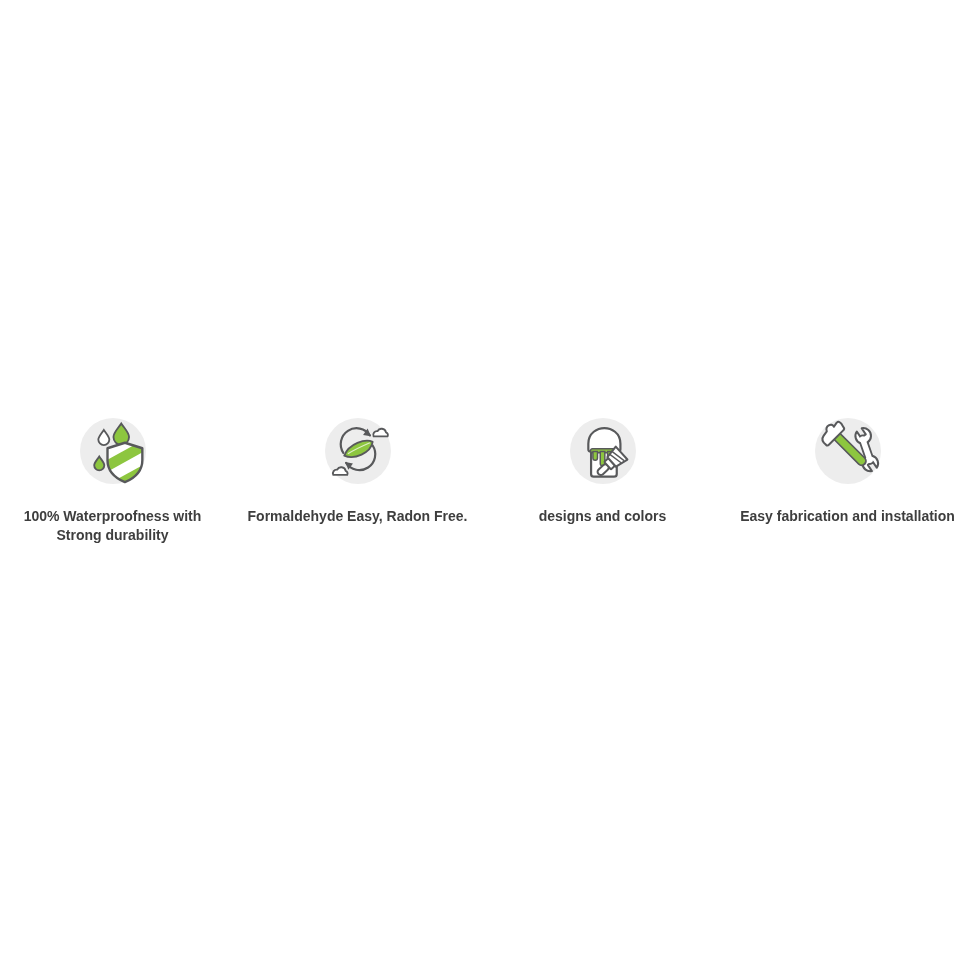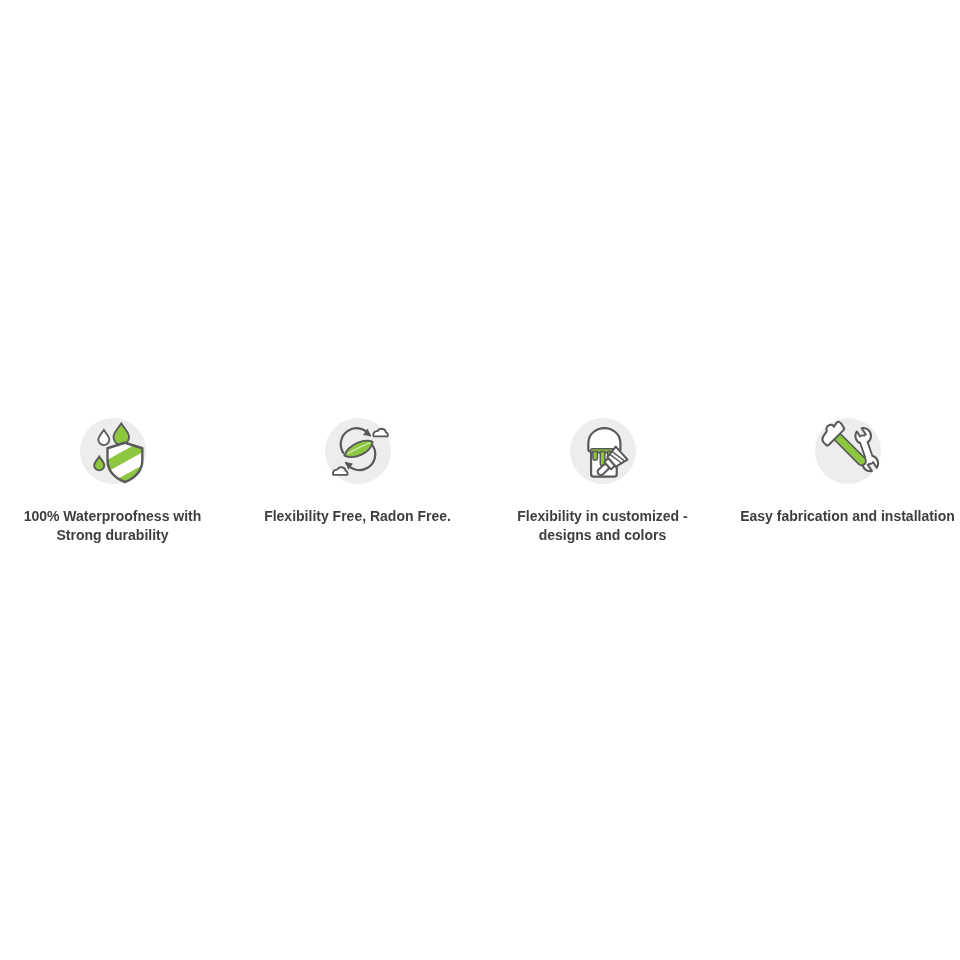--- a/index.html
+++ b/index.html
@@ -95,21 +95,21 @@
         <polygon points="22,48 30.5,49.5 25.5,56.5" fill="var(--stroke)"></polygon>
 
         <path d="M21 41 C26 28 44 22 52 26 C50 38 32 46 21 41 Z" fill="var(--green)" stroke="var(--stroke)" stroke-width="2" stroke-linejoin="round"></path>
         <path d="M25 39 C33 34 42 30 49 27" fill="none" stroke="#ffffff" stroke-width="1.4" opacity="0.7"></path>
 
         <path d="M53 20 a4 4 0 0 1 4.2-5.6 a5 5 0 0 1 9.3 1.2 a3.2 3.2 0 0 1 1.8 4.4 Z" fill="#ffffff" stroke="var(--stroke)" stroke-width="2" stroke-linejoin="round"></path>
         <path d="M9 62 a4 4 0 0 1 4.2-5.6 a5 5 0 0 1 9.3 1.2 a3.2 3.2 0 0 1 1.8 4.4 Z" fill="#ffffff" stroke="var(--stroke)" stroke-width="2" stroke-linejoin="round"></path>
       </svg>
     </div>
     <div class="caption">
-      <span>Flexibility Free, Radon Free.</span>
+      <span>Formaldehyde Easy, Radon Free.</span>
     </div>
   </div>
 
   <div class="feature">
     <div class="icon-wrap">
       <svg width="66" height="66" viewBox="0 0 72 72">
         <circle cx="36" cy="36" r="36" fill="var(--circle)"></circle>
 
         <rect x="23" y="33" width="28" height="31" rx="3" fill="#ffffff" stroke="var(--stroke)" stroke-width="2.4"></rect>
 
@@ -122,21 +122,20 @@
 
         <g transform="translate(31,61) rotate(-42)" fill="#ffffff" stroke="var(--stroke)" stroke-width="2.2" stroke-linejoin="round">
           <rect x="0" y="-3.5" width="14" height="7" rx="3.5"></rect>
           <rect x="13.5" y="-5.5" width="6" height="11" rx="1"></rect>
           <polygon points="19.5,-7 34,-9.5 34,9.5 19.5,7"></polygon>
           <path d="M23.5 -7.5 L26.5 7.5 M27.5 -8 L30.5 8" stroke-width="1.5"></path>
         </g>
       </svg>
     </div>
     <div class="caption">
-      <span>Flexibility in customized -</span>
       <span>designs and colors</span>
     </div>
   </div>
 
   <div class="feature">
     <div class="icon-wrap">
       <svg width="66" height="66" viewBox="0 0 72 72">
         <circle cx="36" cy="36" r="36" fill="var(--circle)"></circle>
 
         <line x1="52" y1="23" x2="60" y2="46" stroke="var(--stroke)" stroke-width="10" stroke-linecap="round"></line>

